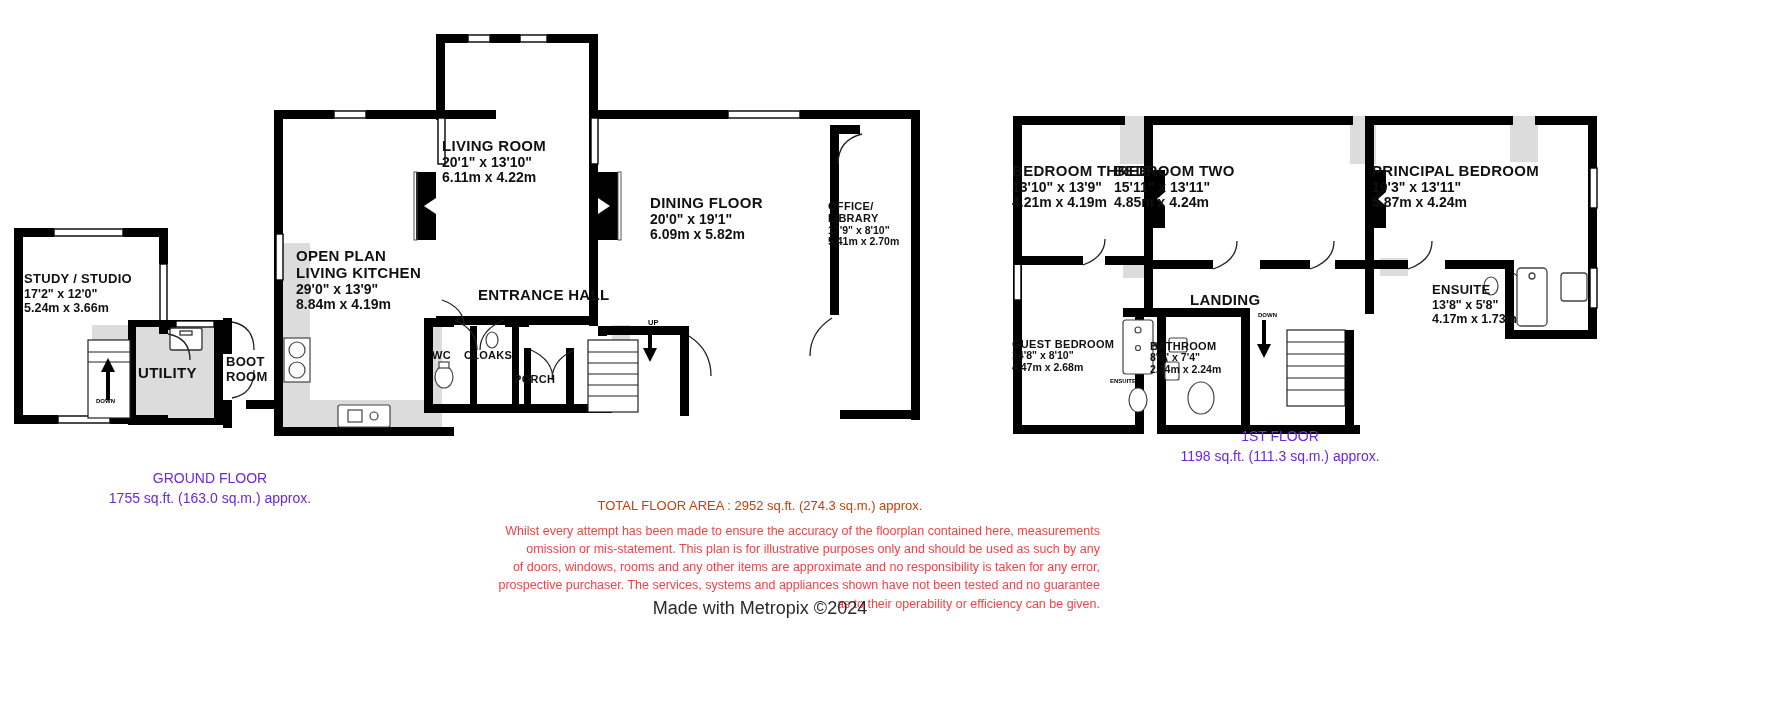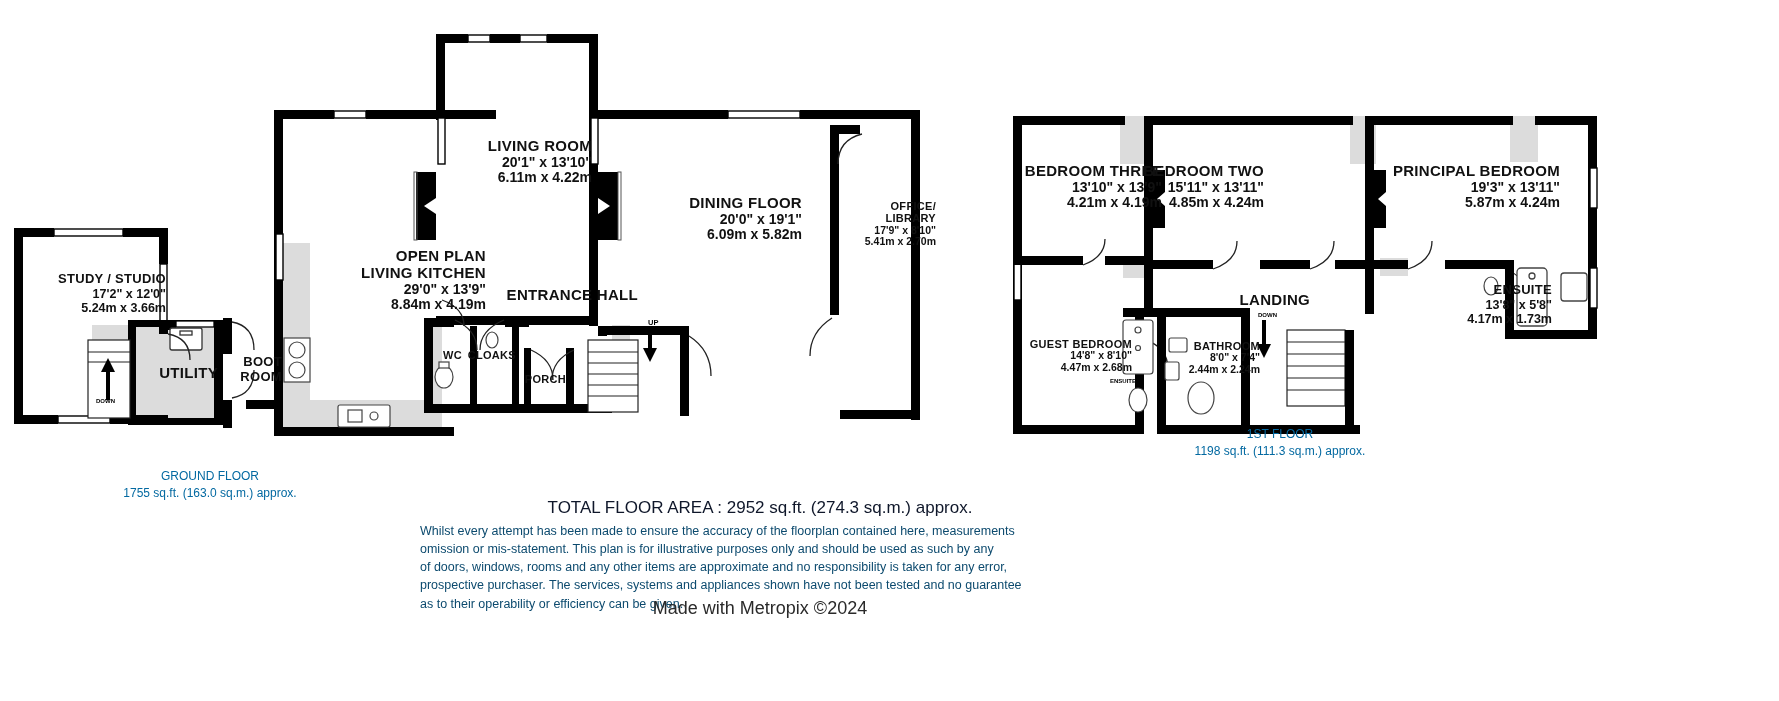--- a/index.html
+++ b/index.html
@@ -1,33 +1,33 @@
 <!DOCTYPE html>
 <html><head>
 <meta charset="utf-8">
 <style>
   html,body{margin:0;padding:0;background:#fff;}
   body{width:1779px;height:701px;position:relative;overflow:hidden;
        font-family:"Liberation Sans",sans-serif;color:#000;}
   #plan{position:absolute;inset:0;}
   svg{position:absolute;left:0;top:0;}
-  .lbl{position:absolute;text-align:right;line-height:1.12;white-space:nowrap;
+  .lbl{position:absolute;text-align:left;line-height:1.12;white-space:nowrap;
        font-family:"Liberation Sans",sans-serif;font-weight:bold;color:#111;}
   .rname{font-size:15px;letter-spacing:.3px;}
   .rdim{font-size:14px;}
   .sm .rname{font-size:13px;}
   .sm .rdim{font-size:12.5px;}
   .xs .rname{font-size:11px;}
   .xs .rdim{font-size:10.5px;}
   .tiny{font-size:7.5px;font-weight:bold;}
   .micro{font-size:6px;font-weight:bold;}
-  .ftitle{position:absolute;text-align:center;font-size:12px;font-weight:normal;
-          color:#0369a1;line-height:1.45;white-space:nowrap;}
-  .total{position:absolute;text-align:center;font-size:17px;color:#0f172a;white-space:nowrap;}
-  .disc{position:absolute;text-align:left;font-size:12.5px;color:#0c4a6e;line-height:1.45;}
+  .ftitle{position:absolute;text-align:center;font-size:14px;font-weight:normal;
+          color:#6d28d9;line-height:1.45;white-space:nowrap;}
+  .total{position:absolute;text-align:center;font-size:13px;color:#c2410c;white-space:nowrap;}
+  .disc{position:absolute;text-align:right;font-size:12.5px;color:#ef4444;line-height:1.45;}
   .made{position:absolute;text-align:center;font-size:18px;color:#2a2a2a;}
 </style>
 </head>
 <body>
 
 <div id="plan">
 
 <svg width="960" height="460" viewBox="0 0 960 460">
   <g>
     <rect x="92" y="325" width="130" height="95" fill="#dcdcdc"></rect>
@@ -303,21 +303,21 @@
   <g fill="#000">
     <rect x="257" y="212" width="4" height="28"></rect>
     <polygon points="259,250 252,236 266,236"></polygon>
   </g>
   <g fill="#000">
     <rect x="340" y="222" width="9" height="104"></rect>
     <rect x="245" y="317" width="110" height="9"></rect>
   </g>
 </svg>
 
-<div class="lbl sm" style="left:36px;top:272px;width:130px;">
+<div class="lbl sm" style="left:24px;top:272px;width:130px;">
   <div class="rname">STUDY / STUDIO</div>
   <div class="rdim">17'2"  x 12'0"</div>
   <div class="rdim">5.24m  x 3.66m</div>
 </div>
 
 <div class="lbl" style="left:138px;top:365px;width:80px;">
   <div class="rname">UTILITY</div>
 </div>
 
 <div class="lbl sm" style="left:226px;top:355px;width:56px;">

